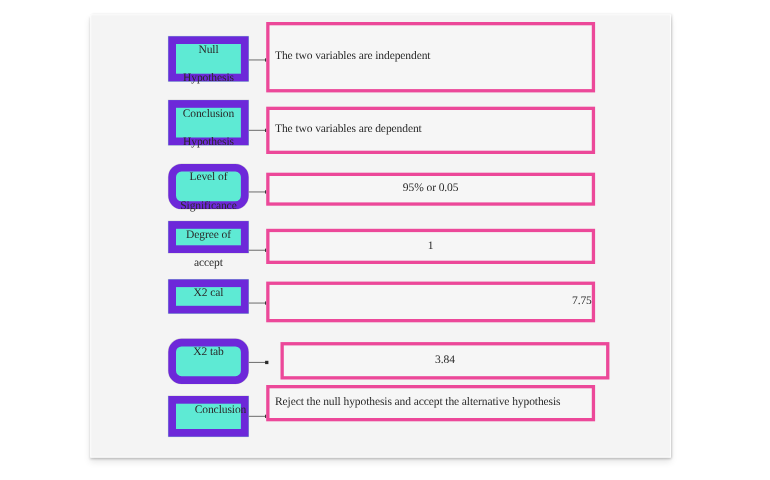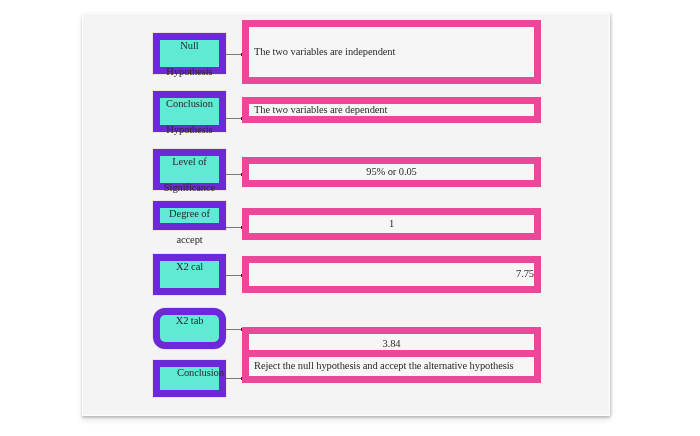--- a/index.html
+++ b/index.html
@@ -68,21 +68,21 @@
     letter-spacing: -0.1px;
     box-shadow: 0 0 0 0.4px rgba(140,140,140,0.35);
   }
   .label-box span { display: block; width: 100%; }
 
   .value-box {
     position: absolute;
     left: 159px;
     width: 299px;
     background: #f6f6f6;
-    border: 7px solid #ec4899;
+    border: 3px solid #ec4899;
     box-sizing: border-box;
     display: flex;
     align-items: center;
     color: #2a2a2a;
     font-size: 10.5px;
     line-height: 1.2;
     letter-spacing: -0.1px;
   }
   .value-box.left   { justify-content: flex-start; padding-left: 5px; }
   .value-box.center { justify-content: center; }
@@ -124,27 +124,27 @@
 
       <div class="row">
         <div class="label-box" style="top:77px; height:41px;">
           <span>
             <span>Conclusion</span><br>
             <span>Hypothesis</span>
           </span>
         </div>
         <div class="connector" style="top:104px; left:143px; width:17px;"></div>
         <div class="connector-dot" style="top:103px; left:158px;"></div>
-        <div class="value-box left" style="top:83px; height:26px;text-align:right;">
+        <div class="value-box left" style="top:83px; height:43px;text-align:right;">
           <span>The two variables are dependent</span>
         </div>
       </div>
 
       <div class="row">
-        <div class="label-box" style="top:135px; height:41px;">
+        <div class="label-box" style="top:135px; height:41px;border-radius:12px;">
           <span>
             <span>Level of</span><br>
             <span>Significance</span>
           </span>
         </div>
         <div class="connector" style="top:160px; left:143px; width:17px;"></div>
         <div class="connector-dot" style="top:159px; left:158px;"></div>
         <div class="value-box center" style="top:143px; height:30px;">
           <span>95% or 0.05</span>
         </div>
@@ -158,41 +158,41 @@
           </span>
         </div>
         <div class="connector" style="top:213px; left:143px; width:17px;"></div>
         <div class="connector-dot" style="top:212px; left:158px;"></div>
         <div class="value-box center" style="top:194px; height:32px;">
           <span>1</span>
         </div>
       </div>
 
       <div class="row">
-        <div class="label-box" style="top:240px; height:41px;">
+        <div class="label-box" style="top:240px; height:31px;">
           <span>
             <span>X2 cal</span>
           </span>
         </div>
         <div class="connector" style="top:261px; left:143px; width:17px;"></div>
         <div class="connector-dot" style="top:260px; left:158px;"></div>
         <div class="value-box center" style="top:242px; height:37px;justify-content:flex-end;">
           <span>7.75</span>
         </div>
       </div>
 
       <div class="row">
         <div class="label-box" style="top:294px; height:41px;border-radius:12px;">
           <span>
             <span>X2 tab</span>
           </span>
         </div>
         <div class="connector" style="top:315px; left:143px; width:17px;"></div>
         <div class="connector-dot" style="top:314px; left:158px;"></div>
-        <div class="value-box center" style="top:313px; height:34px;">
+        <div class="value-box center" style="top:297px; height:34px;margin-left:13px;">
           <span>3.84</span>
         </div>
       </div>
 
       <div class="row">
         <div class="label-box" style="top:346px; height:37px;padding-left:17px;">
           <span>
             <span>Conclusion</span>
           </span>
         </div>

